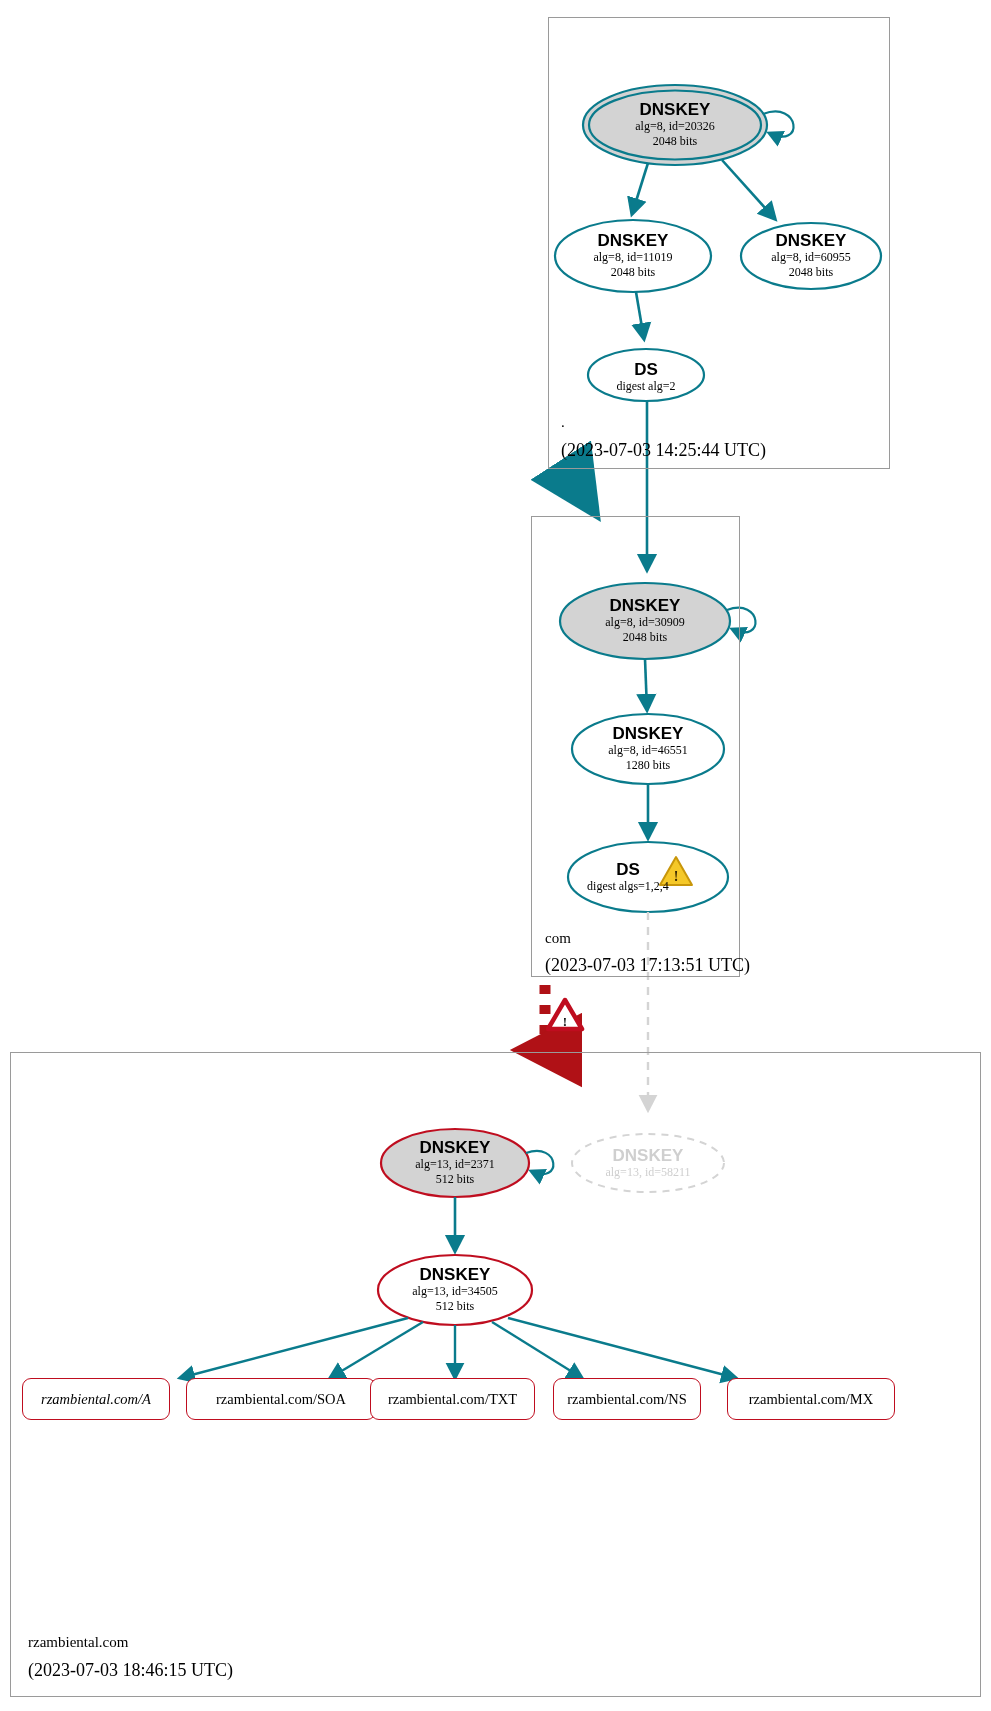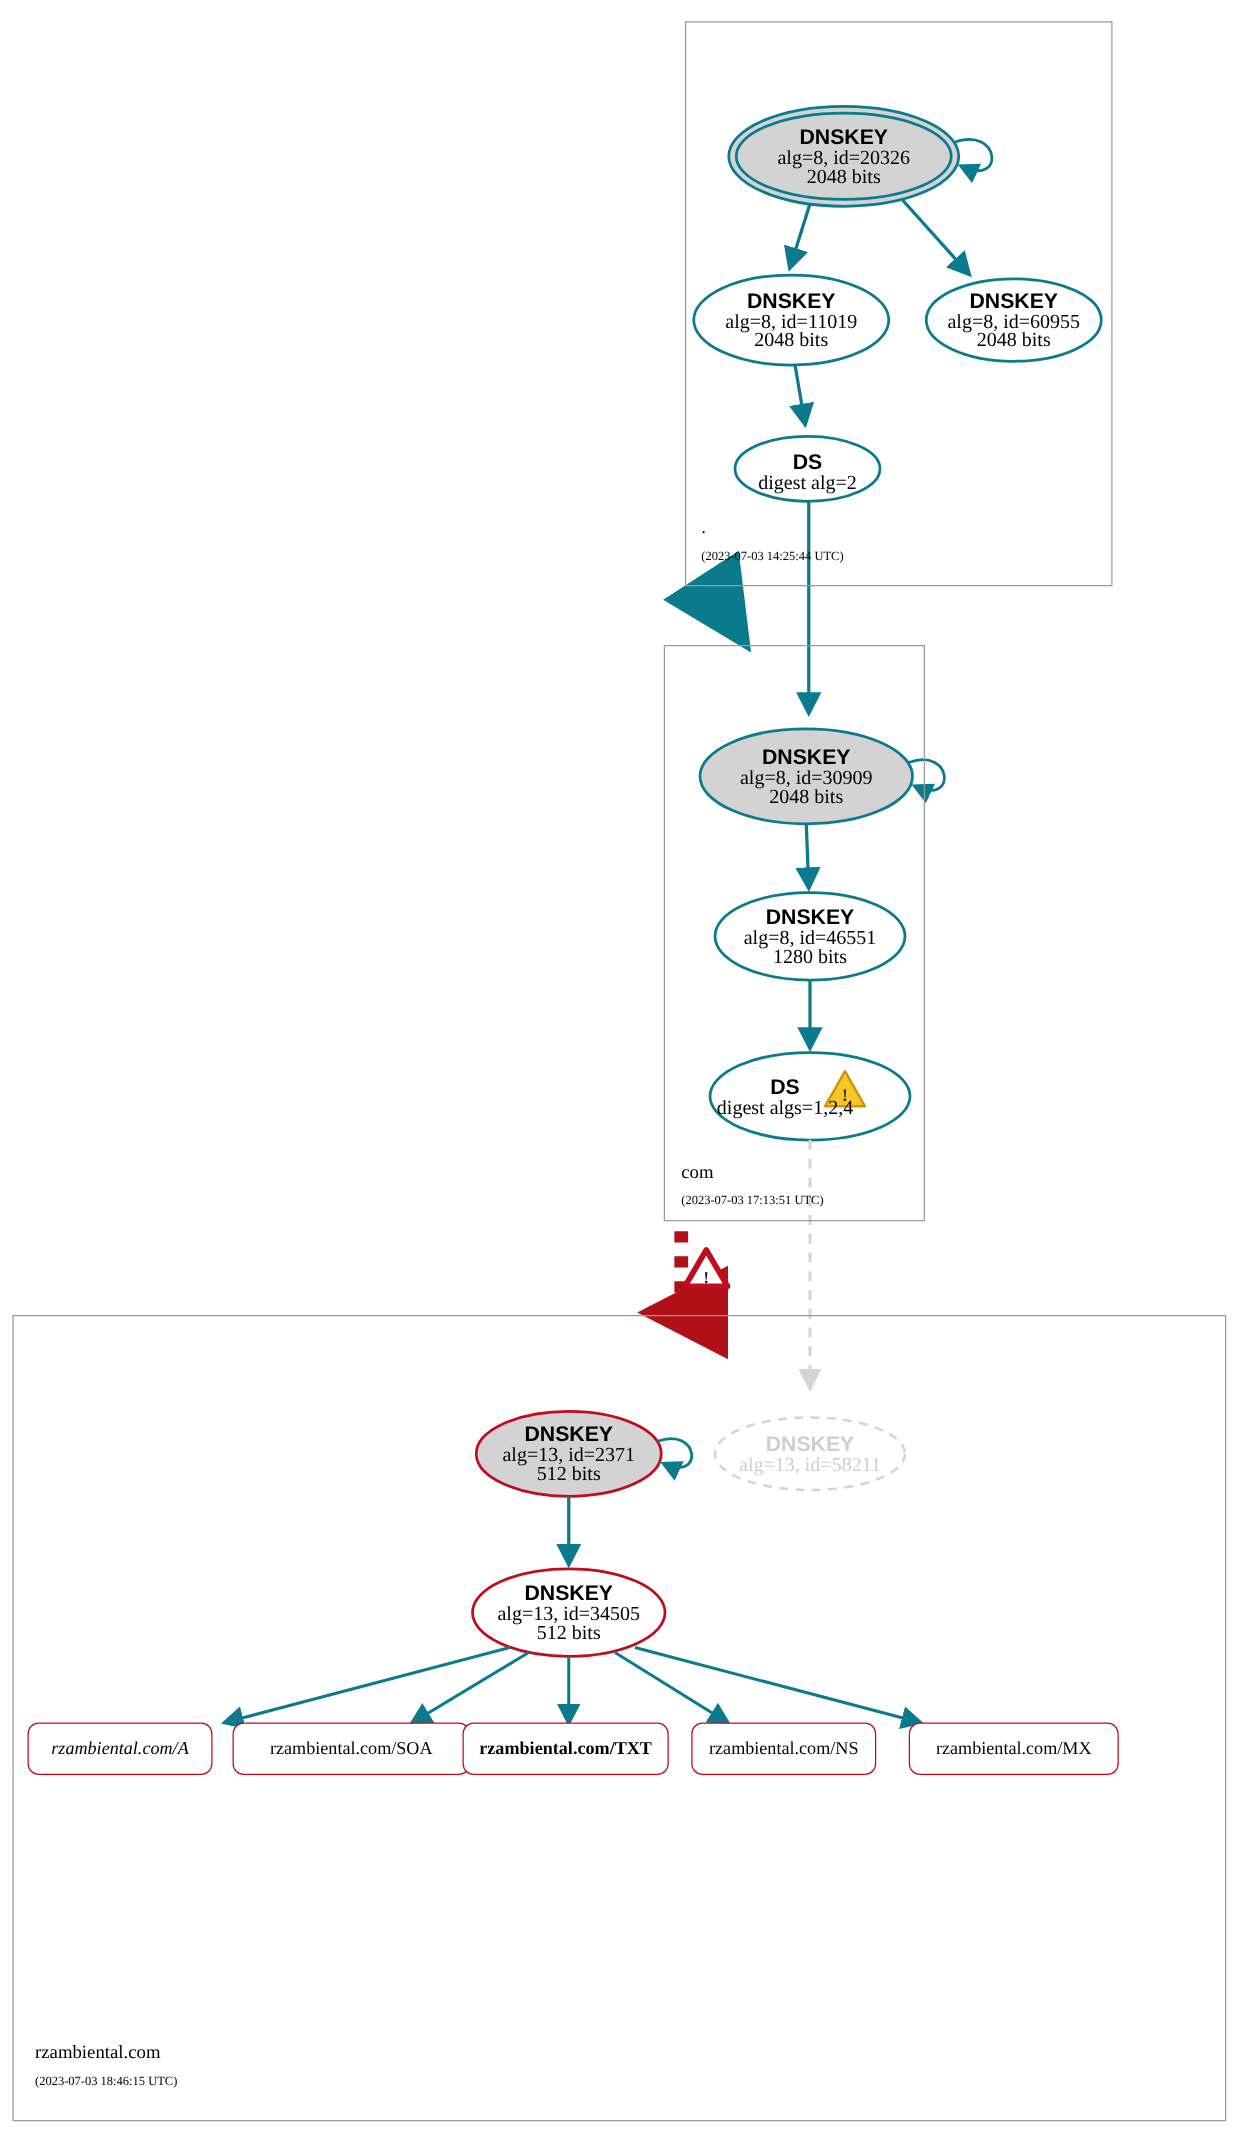--- a/index.html
+++ b/index.html
@@ -35,39 +35,39 @@
     background: transparent;
     box-sizing: border-box;
   }
   .zone-label {
     position: absolute;
     font-family: "Liberation Serif", serif;
     color: #000000;
     white-space: nowrap;
   }
   .zone-name { font-size: 15px; }
-  .zone-time { font-size: 10px; }
+  .zone-time { font-size: 18px; }
 
   
   .node-text {
     position: absolute;
     text-align: center;
     white-space: nowrap;
     pointer-events: none;
     color: #000000;
   }
   .nt-title {
     font-family: "Liberation Sans", sans-serif;
     font-size: 17px;
     line-height: 19px;
     font-weight: bold;
   }
   .nt-sub {
     font-family: "Liberation Serif", serif;
-    font-size: 16px;
+    font-size: 12px;
     line-height: 15px;
   }
   .nt-faded .nt-title, .nt-faded .nt-sub { color: #cfcfcf; }
 
   
   .rrset {
     position: absolute;
     border: 1.6px solid #bf0d1f;
     border-radius: 9px;
     background: #ffffff;
@@ -244,17 +244,17 @@
   </div>
 
   <div class="node-text" style="left:355px; top:1265px; width:200px;">
     <div class="nt-title">DNSKEY</div>
     <div class="nt-sub">alg=13, id=34505</div>
     <div class="nt-sub">512 bits</div>
   </div>
 
   <div class="rrset" style="left:22px; top:1378px; width:148px; height:42px;font-style:italic;">rzambiental.com/A</div>
   <div class="rrset" style="left:186px; top:1378px; width:190px; height:42px;">rzambiental.com/SOA</div>
-  <div class="rrset" style="left:370px; top:1378px; width:165px; height:42px;font-weight:bold;">rzambiental.com/TXT</div>
+  <div class="rrset" style="left:370px; top:1378px; width:165px; height:42px;">rzambiental.com/TXT</div>
   <div class="rrset" style="left:553px; top:1378px; width:148px; height:42px;">rzambiental.com/NS</div>
   <div class="rrset" style="left:727px; top:1378px; width:168px; height:42px;">rzambiental.com/MX</div>
 
 </div>
 
 </body></html>

